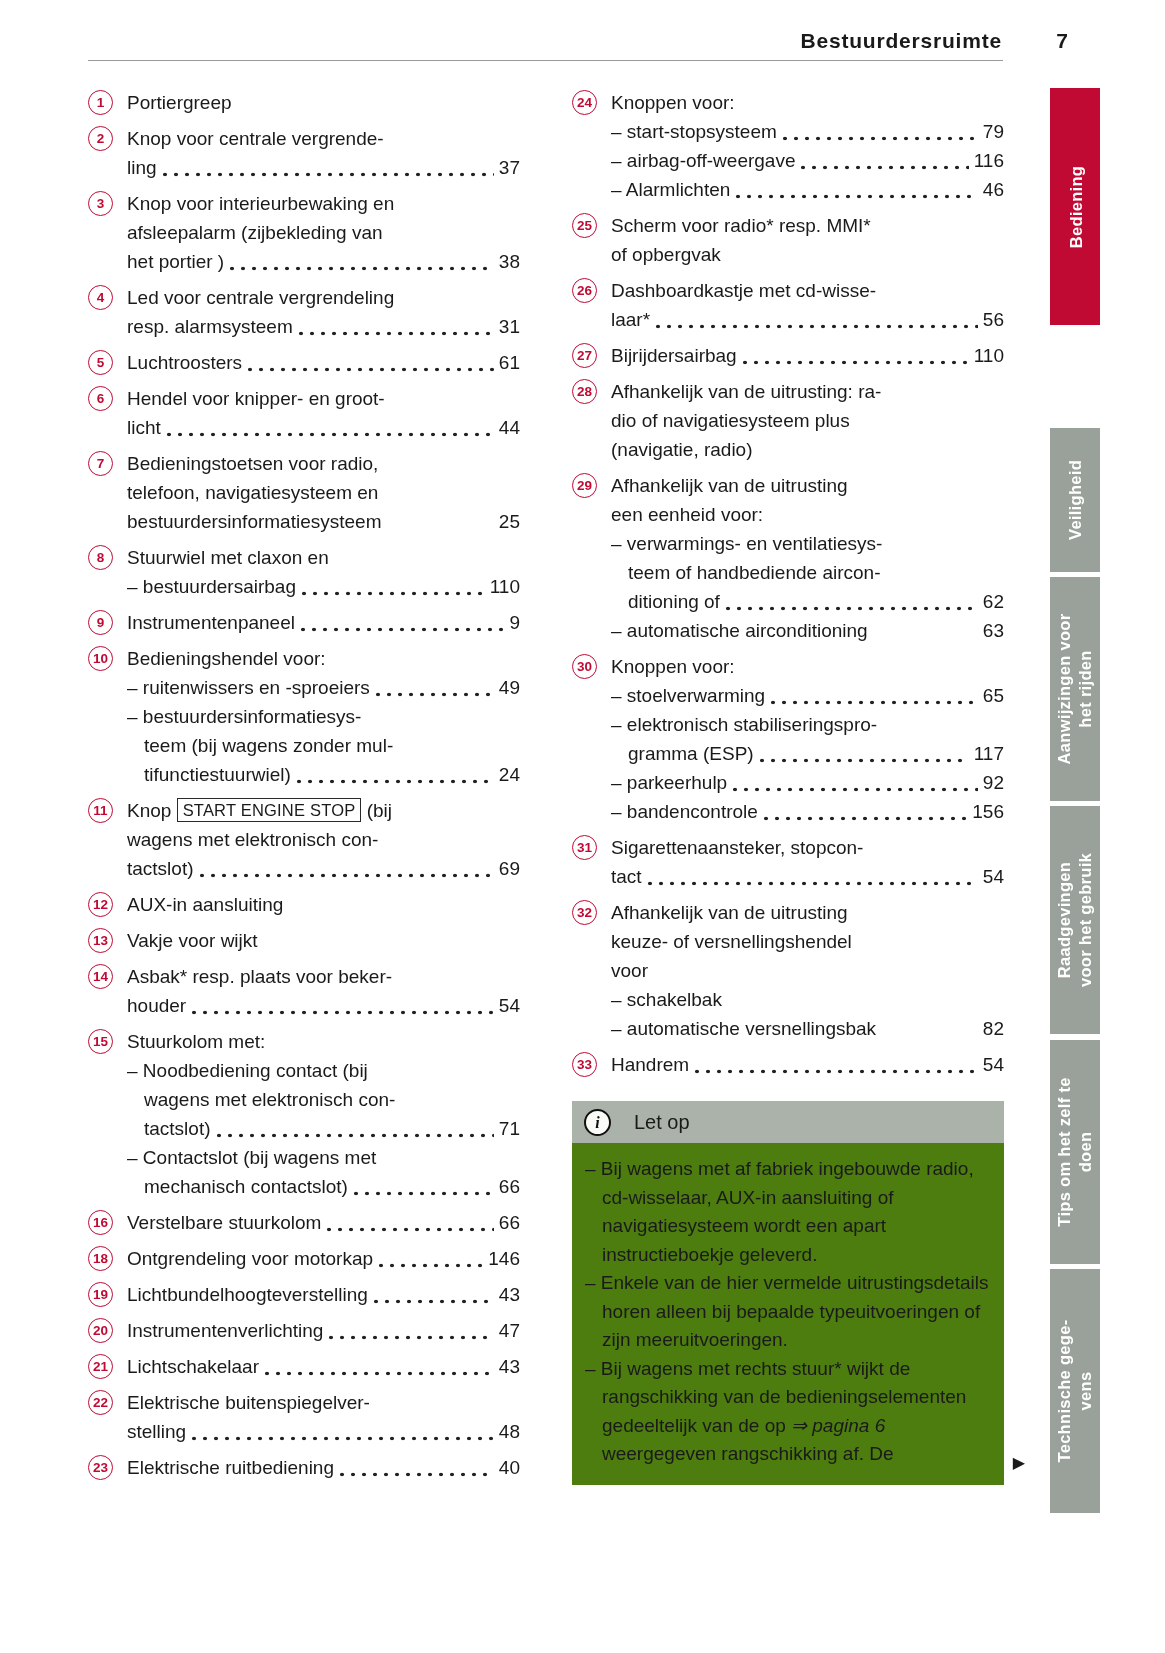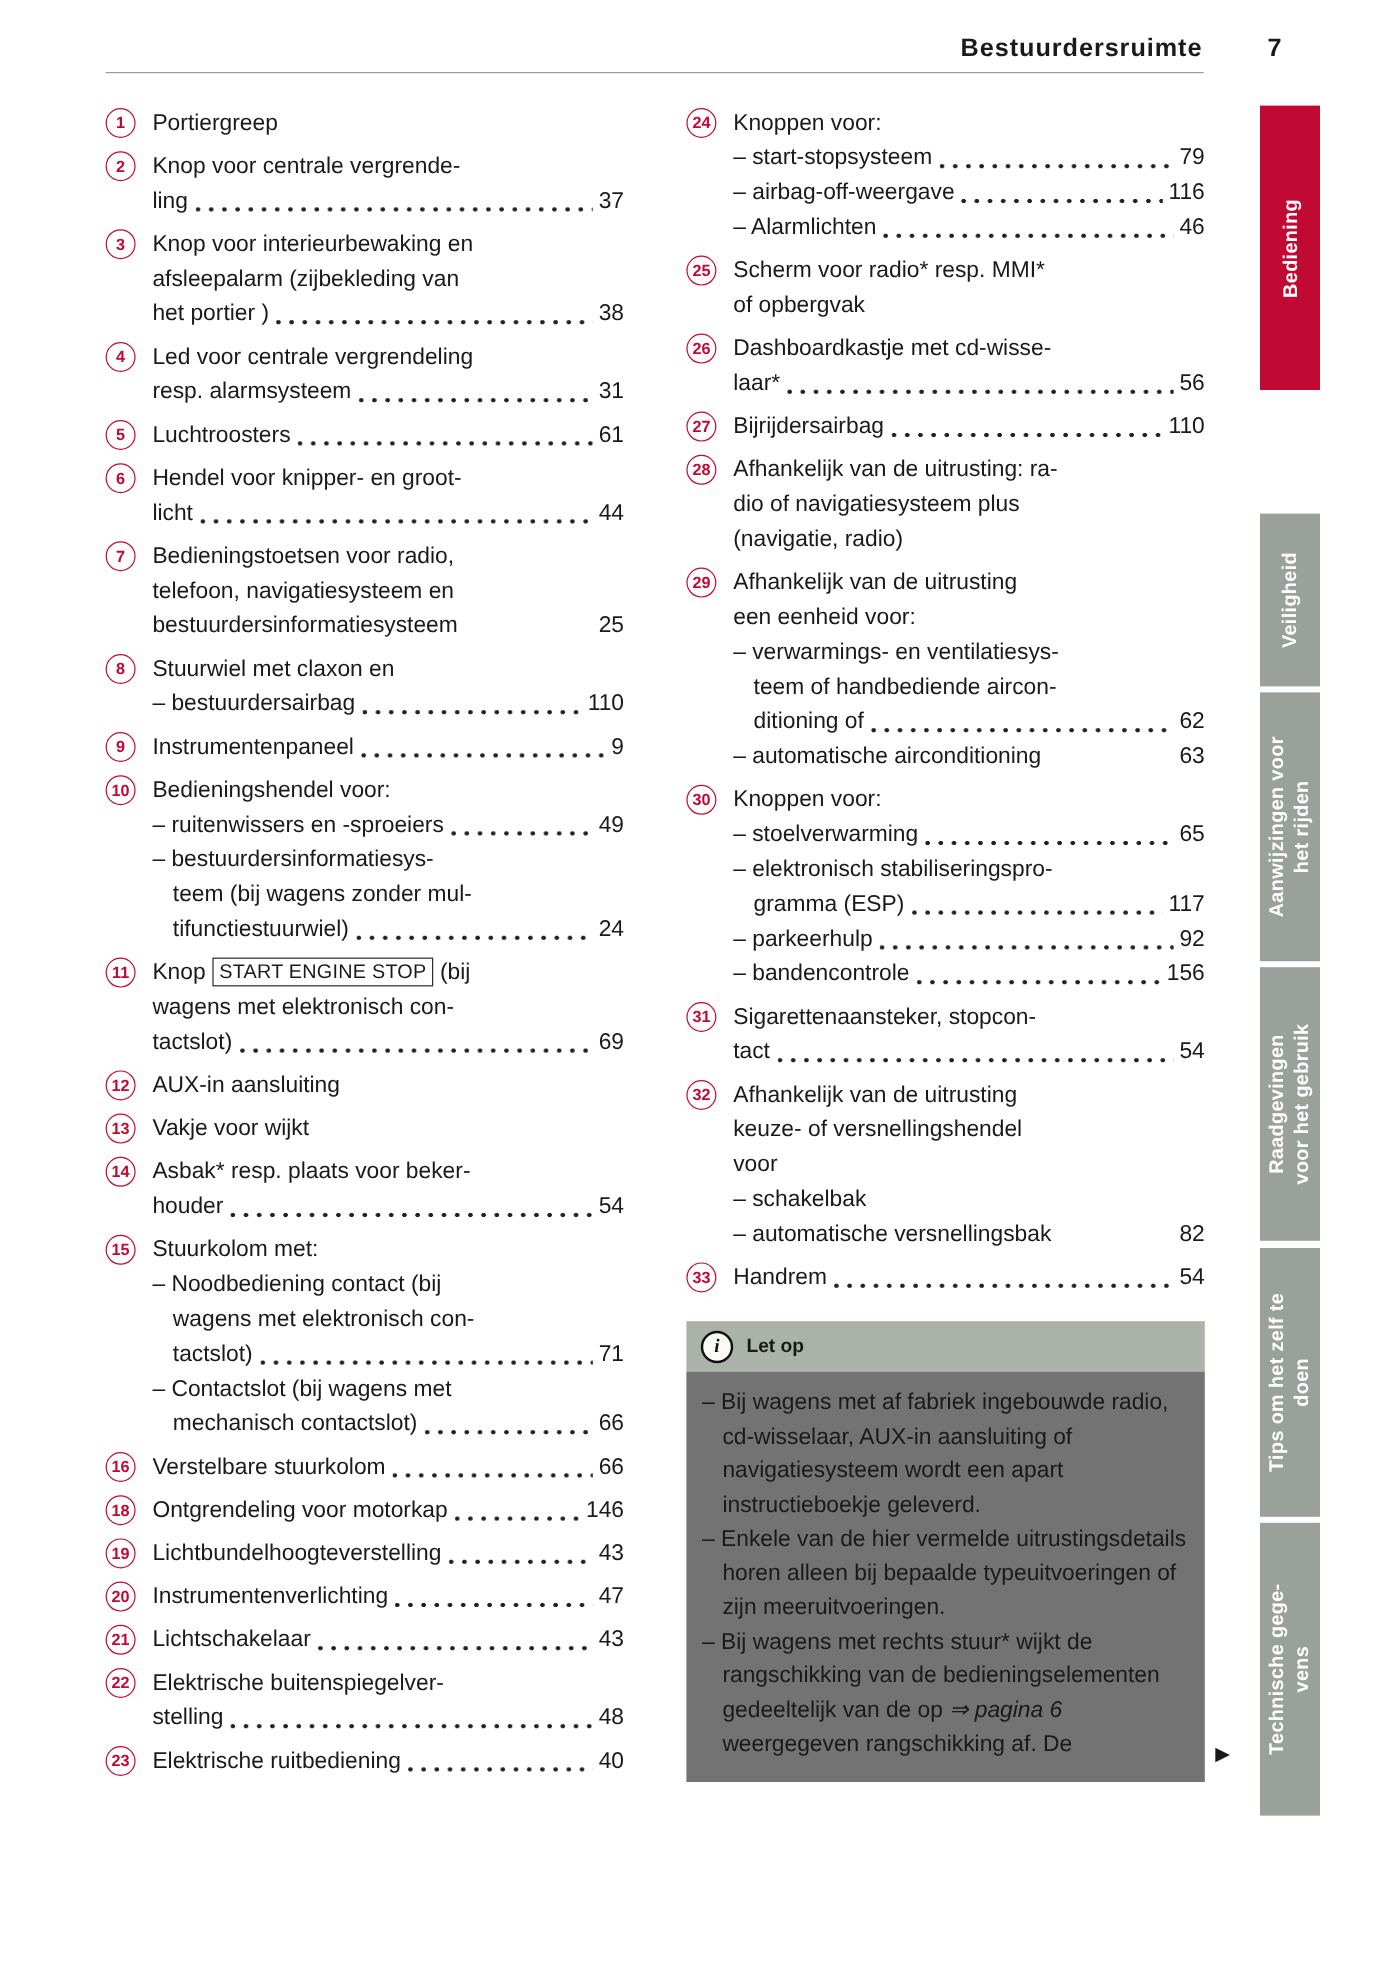--- a/index.html
+++ b/index.html
@@ -39,22 +39,22 @@
   }
 
   .note { margin-top:22px; position:relative; }
   .note-hdr { background:#abb2a9; height:42px; display:flex; align-items:center; gap:11px; padding:0 12px; }
   .info-icon {
     width:27px; height:27px; border:2.5px solid #101010; border-radius:50%;
     background:#fafaf6; display:flex; align-items:center; justify-content:center;
     font-family:"Liberation Serif", serif; font-style:italic; font-weight:bold; font-size:16px; color:#101010;
     flex:0 0 auto;
   }
-  .note-title { font-size:16px; font-weight:bold; }
-  .note-body { background:#737373; padding:12px 13px 16px 13px; font-size:19px; line-height:28.5px; }
+  .note-title { font-size:20px; font-weight:normal;margin-left:12px; }
+  .note-body { background:#4d7c0f; padding:12px 13px 16px 13px; font-size:19px; line-height:28.5px; }
   .note-item { padding-left:17px; text-indent:-17px; }
   .em { font-style:italic; }
   .cont-marker { position:absolute; right:-21px; bottom:8px; font-size:16px; color:#1a1a1a; }
 
   #sidebar .tab { position:absolute; left:1050px; width:50px; }
   .tab-inner {
     position:absolute; transform:rotate(-90deg);
     display:flex; flex-direction:column; align-items:center; justify-content:center;
     color:#ffffff; font-weight:bold; font-size:16.5px; line-height:21px;
     letter-spacing:0.3px; white-space:nowrap;

